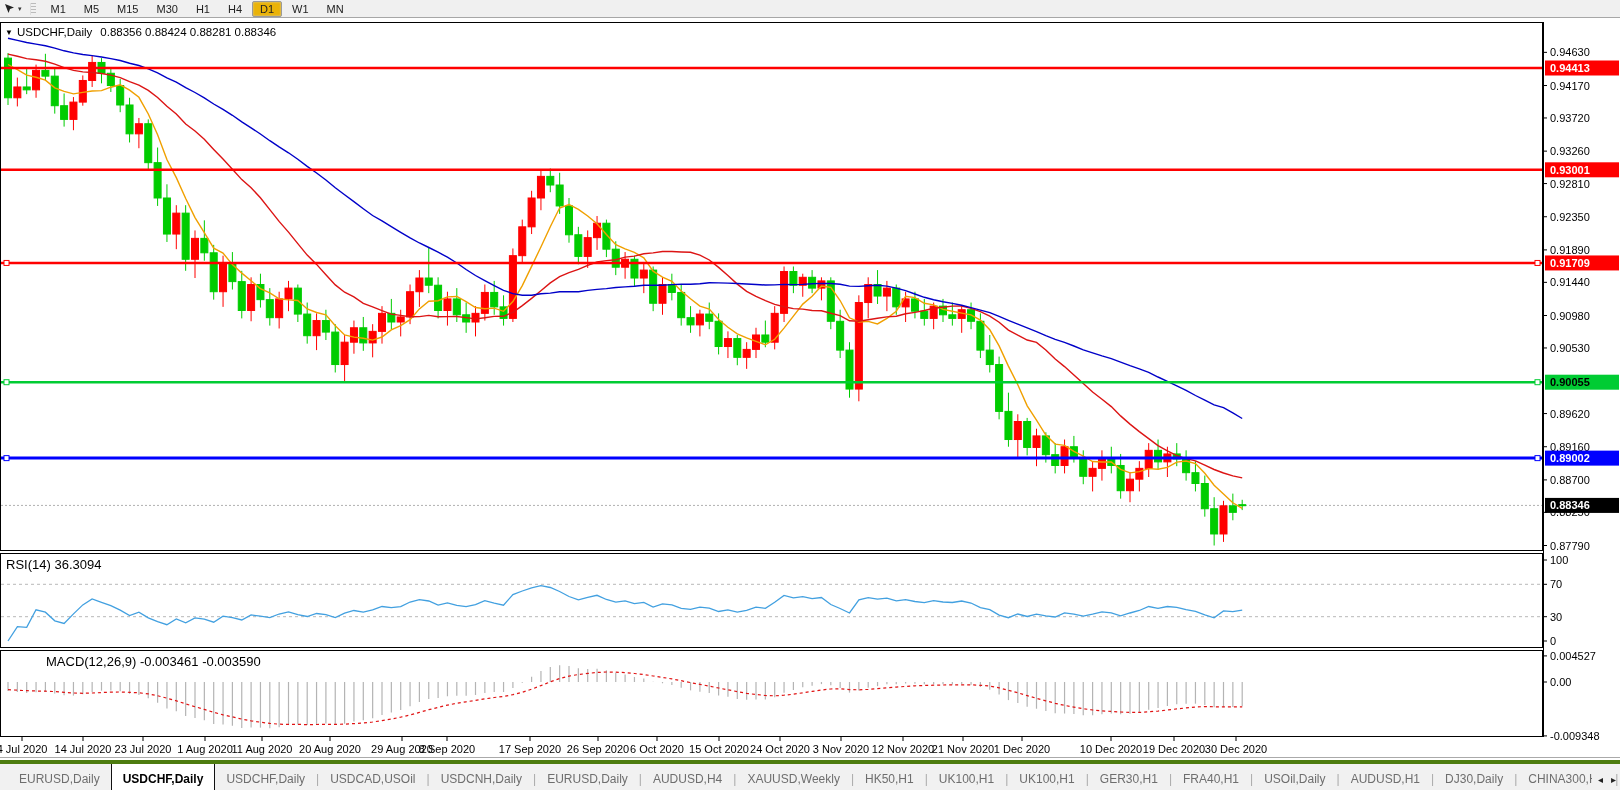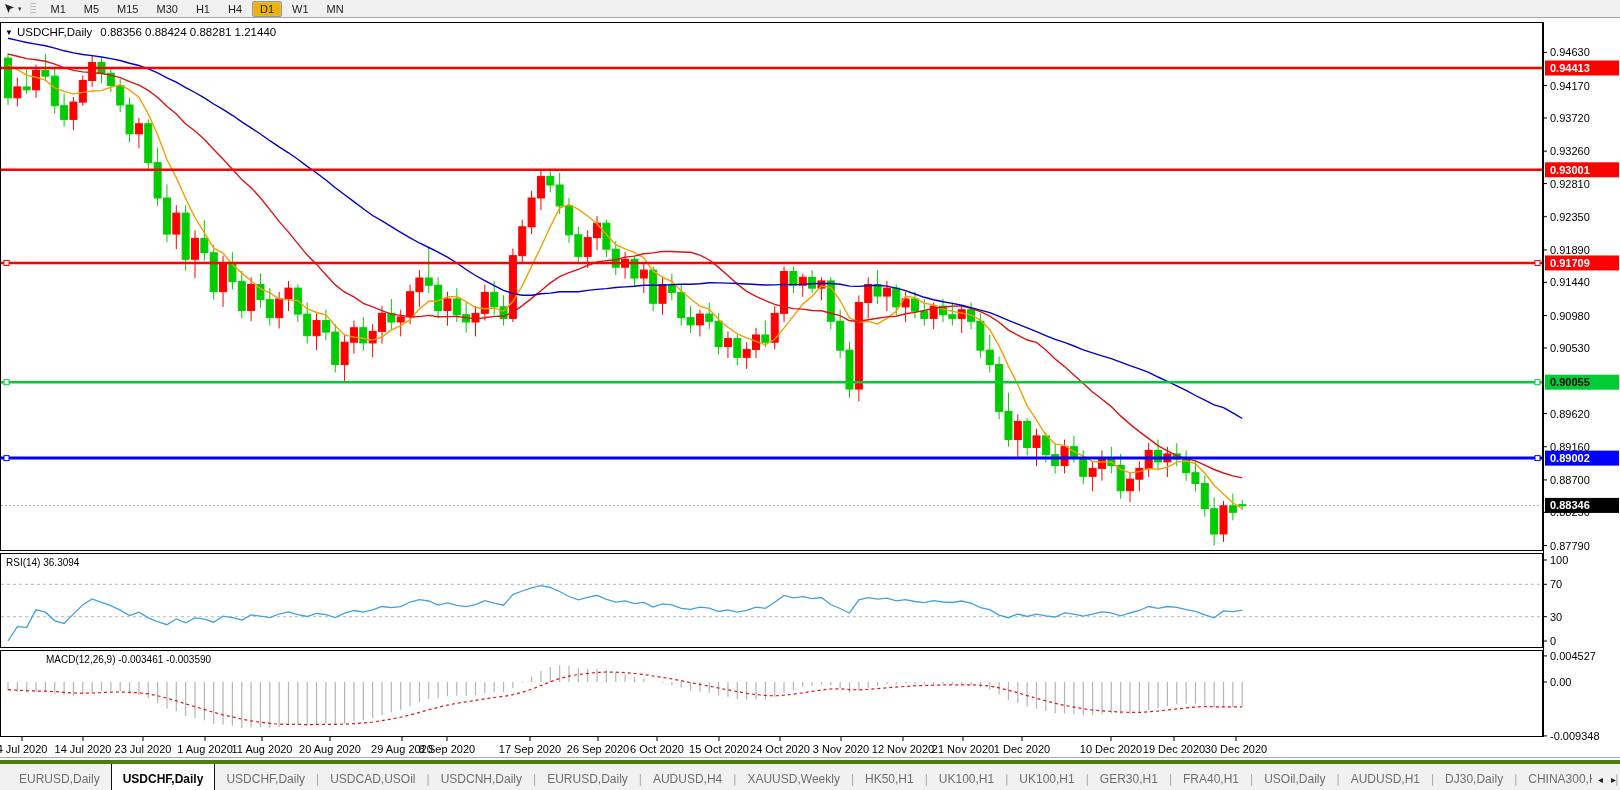--- a/index.html
+++ b/index.html
@@ -12,21 +12,21 @@
   .tool-cursor .caret{font-size:7px;margin-left:3px;color:#333;}
   .grip{width:5px;height:12px;margin:0 6px 0 4px;
         background:repeating-linear-gradient(to bottom,#bbb 0 1px,transparent 1px 3px);
         border-left:1px solid #ddd;}
   .tfbtn{padding:1px 7px;margin:0 1px;border:1px solid transparent;border-radius:2px;cursor:default;}
   .tfbtn.active{background:#eab308;border:1px solid #9a9a9a;box-shadow:inset 0 0 2px #ccc;}
   
   .chart-title{position:absolute;left:5px;top:26px;font-size:11.5px;color:#000;display:flex;align-items:center;}
   .chart-title .tri{font-size:8px;margin-right:4px;}
   .chart-title .sym{margin-right:8px;}
-  .pane-label{position:absolute;font-size:10px;color:#000;}
+  .pane-label{position:absolute;font-size:13px;color:#000;}
   
   .tabbar{position:absolute;left:0;top:760px;width:1620px;height:30px;background:#f1f1f1;
           border-top:4px solid #4d7c0f;display:flex;align-items:stretch;font-size:12px;color:#6e6e6e;}
   .tabs{display:flex;align-items:stretch;padding-left:8px;overflow:hidden;flex:1;}
   .tab{display:flex;align-items:center;padding:0 11px;white-space:nowrap;cursor:default;}
   .tab.active{background:#fff;border:1px solid #111;border-top:none;color:#000;font-weight:bold;margin-top:0;}
   .tabsep{display:flex;align-items:center;color:#aaa;}
   .tab-arrows{position:absolute;right:4px;top:0;height:30px;display:flex;align-items:center;gap:8px;
               color:#222;font-size:10px;padding-left:6px;background:#f1f1f1;}
   svg text{font-family:"Liberation Sans",sans-serif;}
@@ -870,21 +870,21 @@
         <line x1="1174" y1="737" x2="1174" y2="741" stroke="#000"></line>
         <text x="1174" y="753" font-size="11" fill="#000" text-anchor="middle">19 Dec 2020</text>
         <line x1="1236" y1="737" x2="1236" y2="741" stroke="#000"></line>
         <text x="1236" y="753" font-size="11" fill="#000" text-anchor="middle">30 Dec 2020</text>
       </g>
     </svg>
 
   <div class="chart-title">
     <span class="tri">▼</span>
     <span class="sym">USDCHF,Daily</span>
-    <span>0.88356 0.88424 0.88281 1.21440</span>
+    <span>0.88356 0.88424 0.88281 0.88346</span>
   </div>
 
   <div class="pane-label" style="left:6px;top:557px;">
     <span>RSI(14)</span>
     <span>36.3094</span>
   </div>
 
   <div class="pane-label" style="left:6px;top:654px;padding-left:40px;">
     <span>MACD(12,26,9)</span>
     <span>-0.003461</span>

